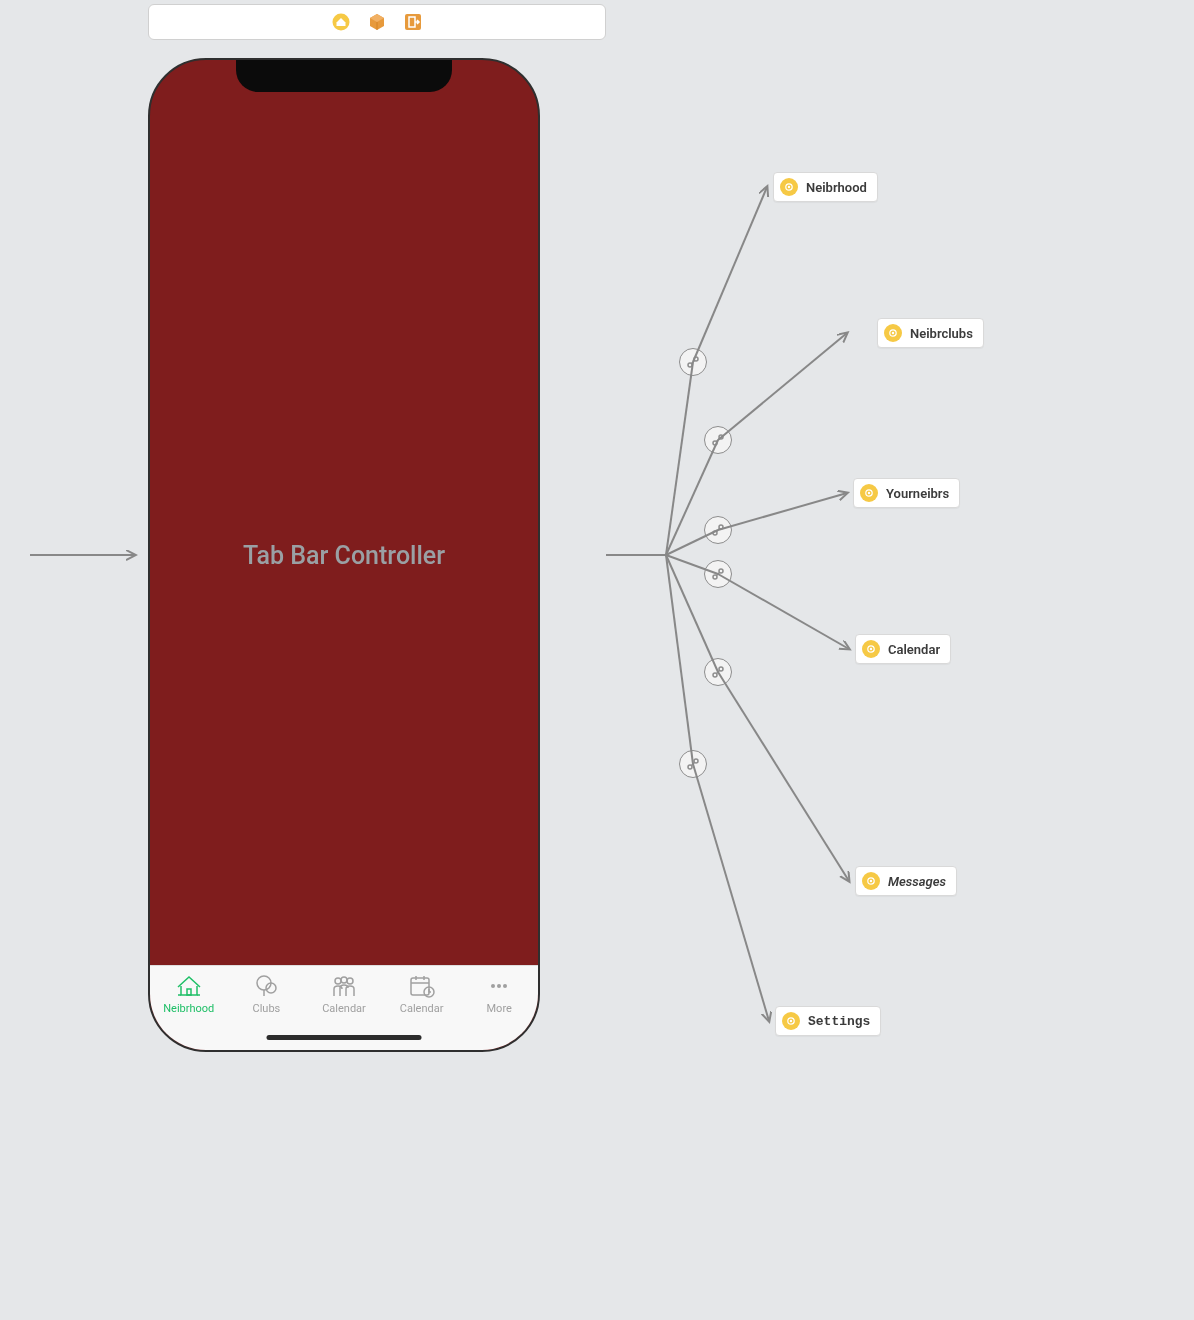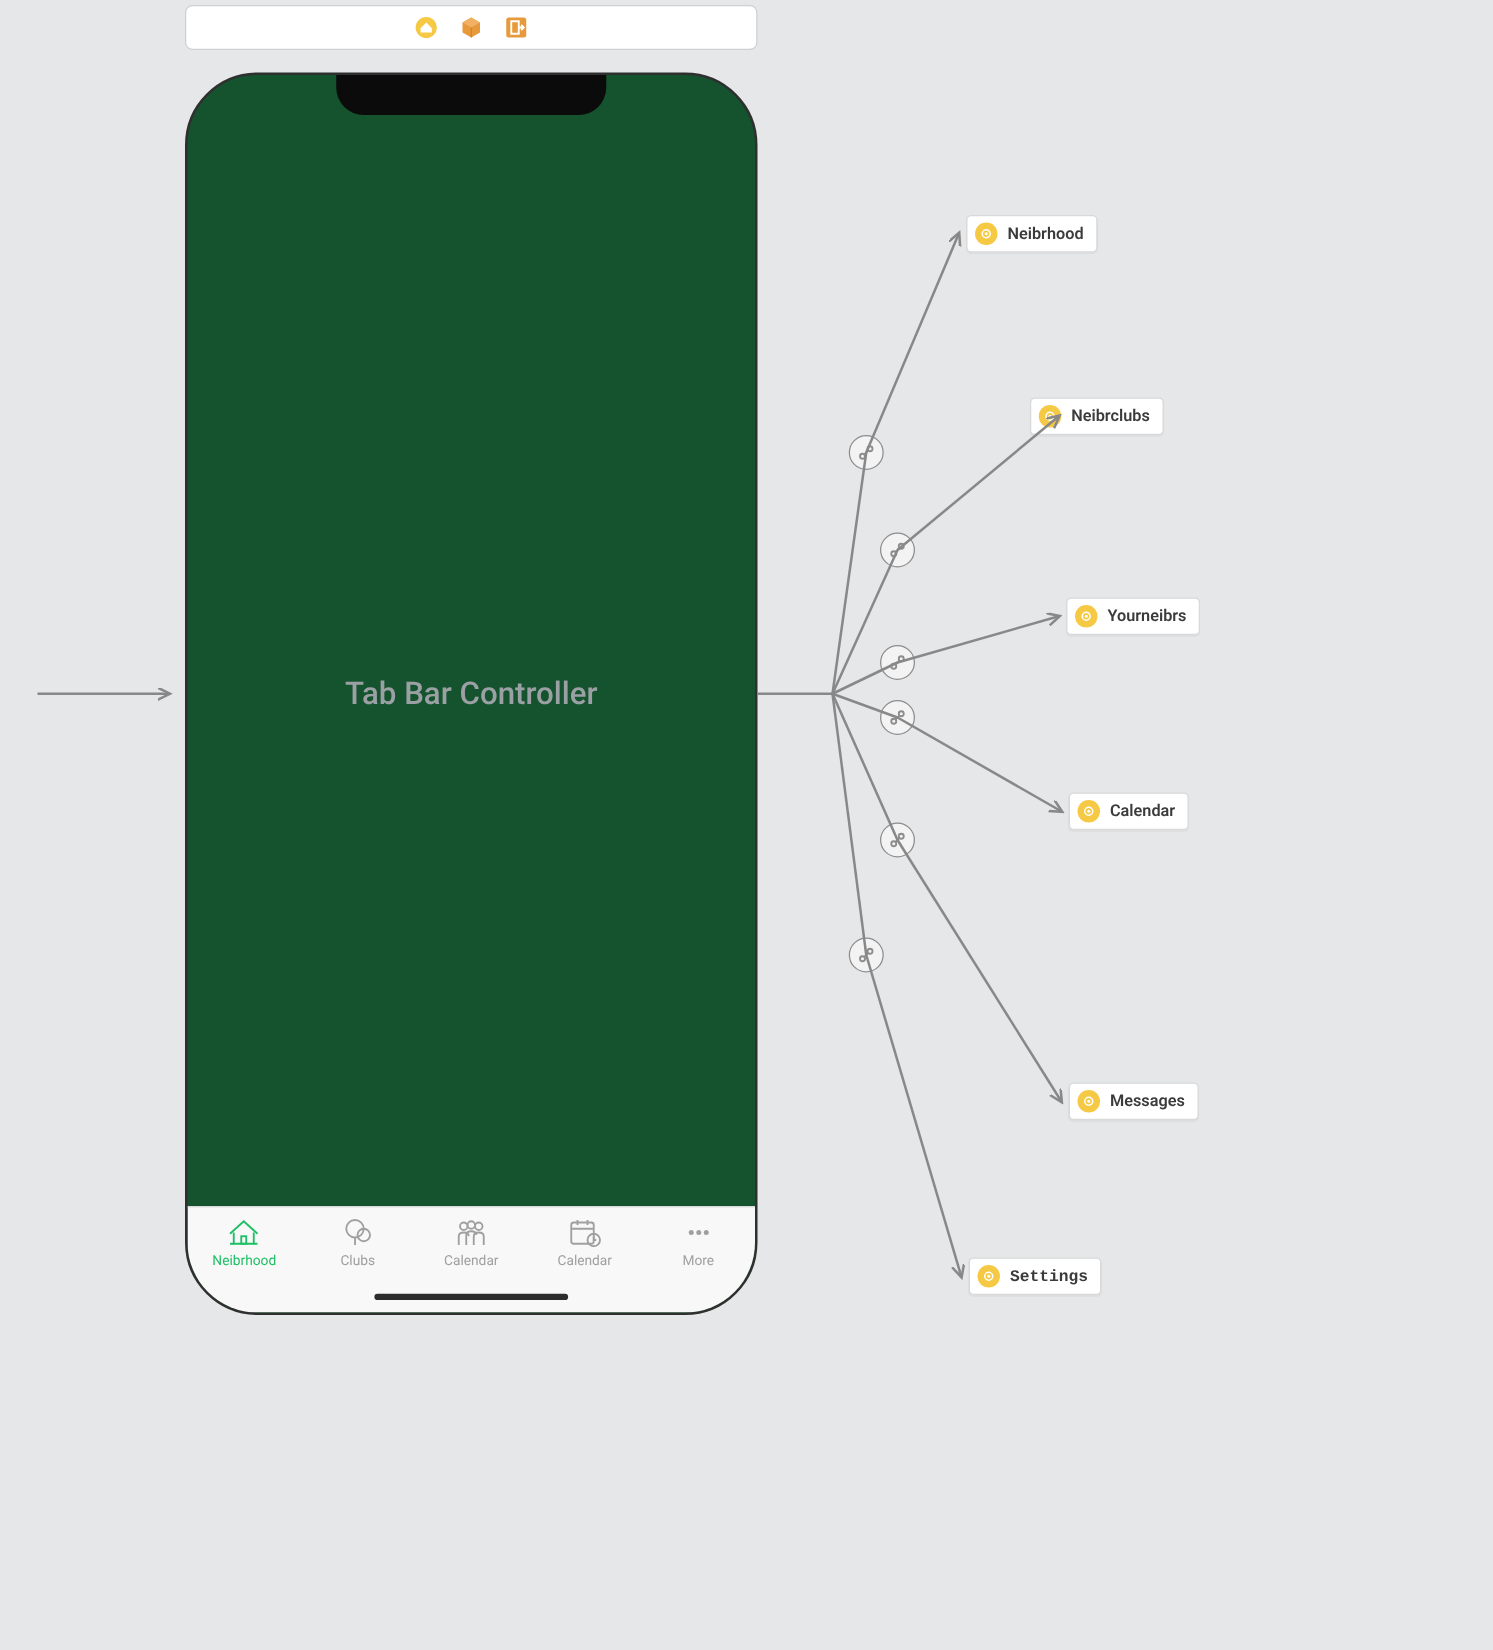--- a/index.html
+++ b/index.html
@@ -32,23 +32,23 @@
   }
   .toolbar .tb-icon {
     width: 18px; height: 18px;
     display: flex; align-items: center; justify-content: center;
   }
   
   .phone {
     position: absolute;
     left: 148px;
     top: 58px;
-    width: 458px;
+    width: 392px;
     height: 994px;
-    background: #14532d;
+    background: #7f1d1d;
     border: 2px solid #2f2f2f;
     border-radius: 58px;
     overflow: hidden;
   }
   .notch {
     position: absolute;
     top: -2px;
     left: 50%;
     transform: translateX(-50%);
     width: 216px;
@@ -247,21 +247,21 @@
   <div id="dest-container">
       <div class="dest" style="left: 773px; top: 172px;">
     <span class="dest-icon">
       <svg width="10" height="10" viewBox="0 0 10 10">
             <circle cx="5" cy="5" r="3.2" fill="none" stroke="#fff" stroke-width="1.2"></circle>
             <circle cx="5" cy="5" r="1.2" fill="#fff"></circle>
           </svg>
     </span>
     <span class="dest-label">Neibrhood</span>
       </div>
-      <div class="dest" style="left: 824px; top: 318px;">
+      <div class="dest" style="left: 877px; top: 318px;">
     <span class="dest-icon">
       <svg width="10" height="10" viewBox="0 0 10 10">
             <circle cx="5" cy="5" r="3.2" fill="none" stroke="#fff" stroke-width="1.2"></circle>
             <circle cx="5" cy="5" r="1.2" fill="#fff"></circle>
           </svg>
     </span>
     <span class="dest-label">Neibrclubs</span>
       </div>
       <div class="dest" style="left: 853px; top: 478px; text-align: center;">
     <span class="dest-icon">
@@ -274,21 +274,21 @@
       </div>
       <div class="dest" style="left: 855px; top: 634px;">
     <span class="dest-icon">
       <svg width="10" height="10" viewBox="0 0 10 10">
             <circle cx="5" cy="5" r="3.2" fill="none" stroke="#fff" stroke-width="1.2"></circle>
             <circle cx="5" cy="5" r="1.2" fill="#fff"></circle>
           </svg>
     </span>
     <span class="dest-label">Calendar</span>
       </div>
-      <div class="dest" style="left: 855px; top: 866px;">
+      <div class="dest" style="left: 855px; top: 866px; font-style: italic;">
     <span class="dest-icon">
       <svg width="10" height="10" viewBox="0 0 10 10">
             <circle cx="5" cy="5" r="3.2" fill="none" stroke="#fff" stroke-width="1.2"></circle>
             <circle cx="5" cy="5" r="1.2" fill="#fff"></circle>
           </svg>
     </span>
     <span class="dest-label">Messages</span>
       </div>
       <div class="dest" style="left: 775px; top: 1006px; font-family: Liberation Mono, monospace;">
     <span class="dest-icon">

